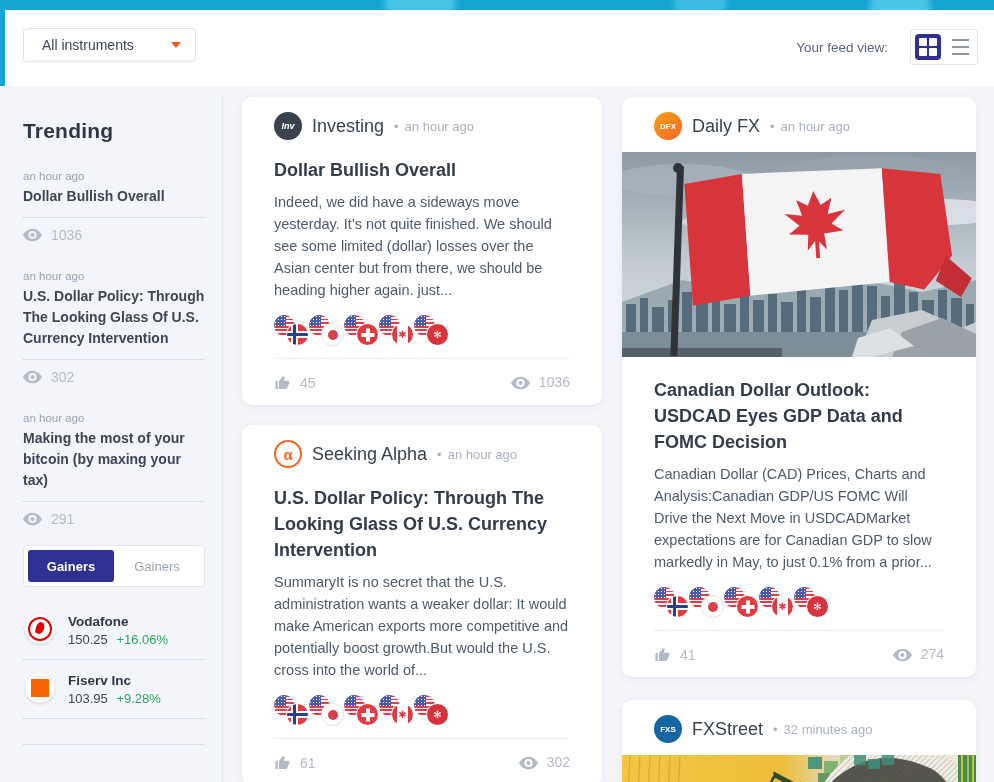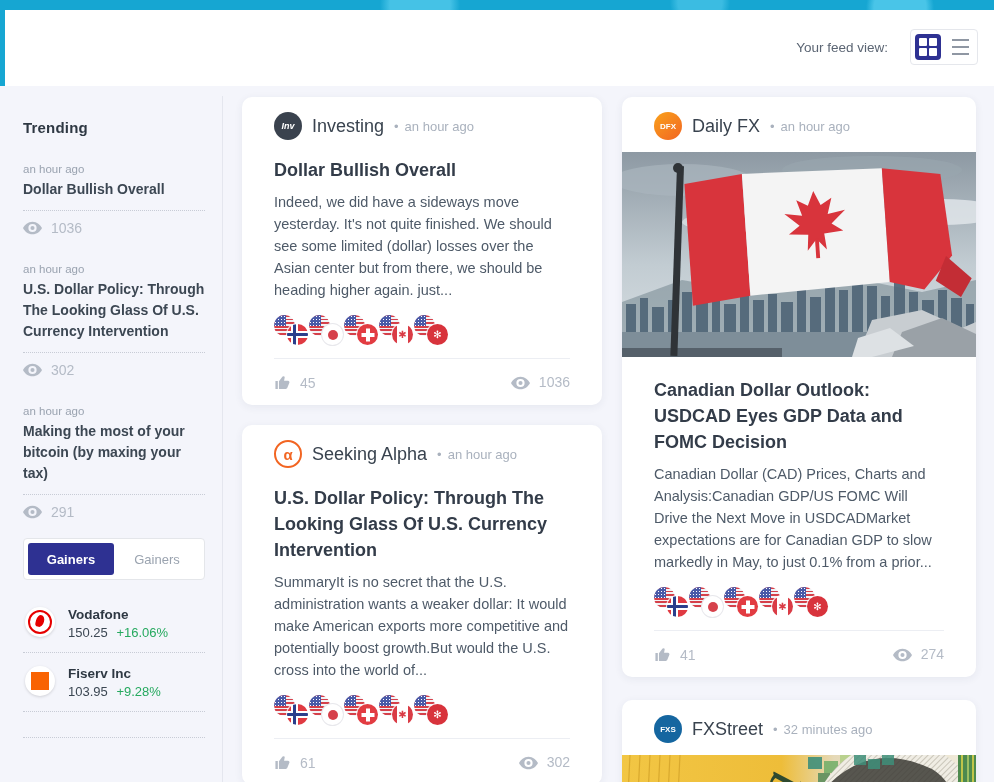--- a/index.html
+++ b/index.html
@@ -34,21 +34,21 @@
     background:repeating-linear-gradient(180deg,#8f97a3 0 2.5px, transparent 2.5px 7px); }
 
   
   .content { position:absolute; left:0; top:86px; width:994px; height:696px; }
   .v-divider { position:absolute; left:222px; top:10px; bottom:0; width:1px; background:#e4e6ee; }
   .sidebar { position:absolute; left:23px; top:0; width:182px; }
   .col-mid { position:absolute; left:242px; top:0; width:360px; }
   .col-right { position:absolute; left:622px; top:0; width:354px; }
 
   
-  .side-heading { font-size:15px; font-weight:bold; color:#2e3843; letter-spacing:.2px; }
+  .side-heading { font-size:21px; font-weight:bold; color:#2e3843; letter-spacing:.2px; }
   .trending-head { margin-top:33px; }
   .t-item { margin-top:27px; }
   .t-time { font-size:11.5px; color:#9aa3b0; }
   .t-title { margin-top:4px; font-size:14px; line-height:21px; font-weight:600; color:#3c4753;
     padding-bottom:10px; border-bottom:1px dotted #c8ccd6; cursor:pointer; }
   .t-views { margin-top:9px; display:flex; align-items:center; gap:9px; color:#b4bbc6; font-size:14px; }
   .t-views svg { display:block; }
 
   .stocks-head { margin-top:36px; }
   .stock-tabs { margin-top:18px; background:#fff; border:1px solid #e4e6ea; border-radius:4px;
@@ -128,20 +128,24 @@
   .muted-ic { flex-shrink:0; }
 </style>
 </head>
 <body>
 
 <div class="topbar"></div>
 
 <div class="header">
   <div class="header-accent"></div>
 
+  <div class="dropdown">
+    <span class="dropdown-label">All instruments</span>
+    <span class="caret-down"></span>
+  </div>
 
   <div class="feedview">
     <span class="feedview-label">Your feed view:</span>
     <span class="viewbox">
       <span class="btn-grid">
           <i></i>
           <i></i>
           <i></i>
           <i></i>
         </span>

